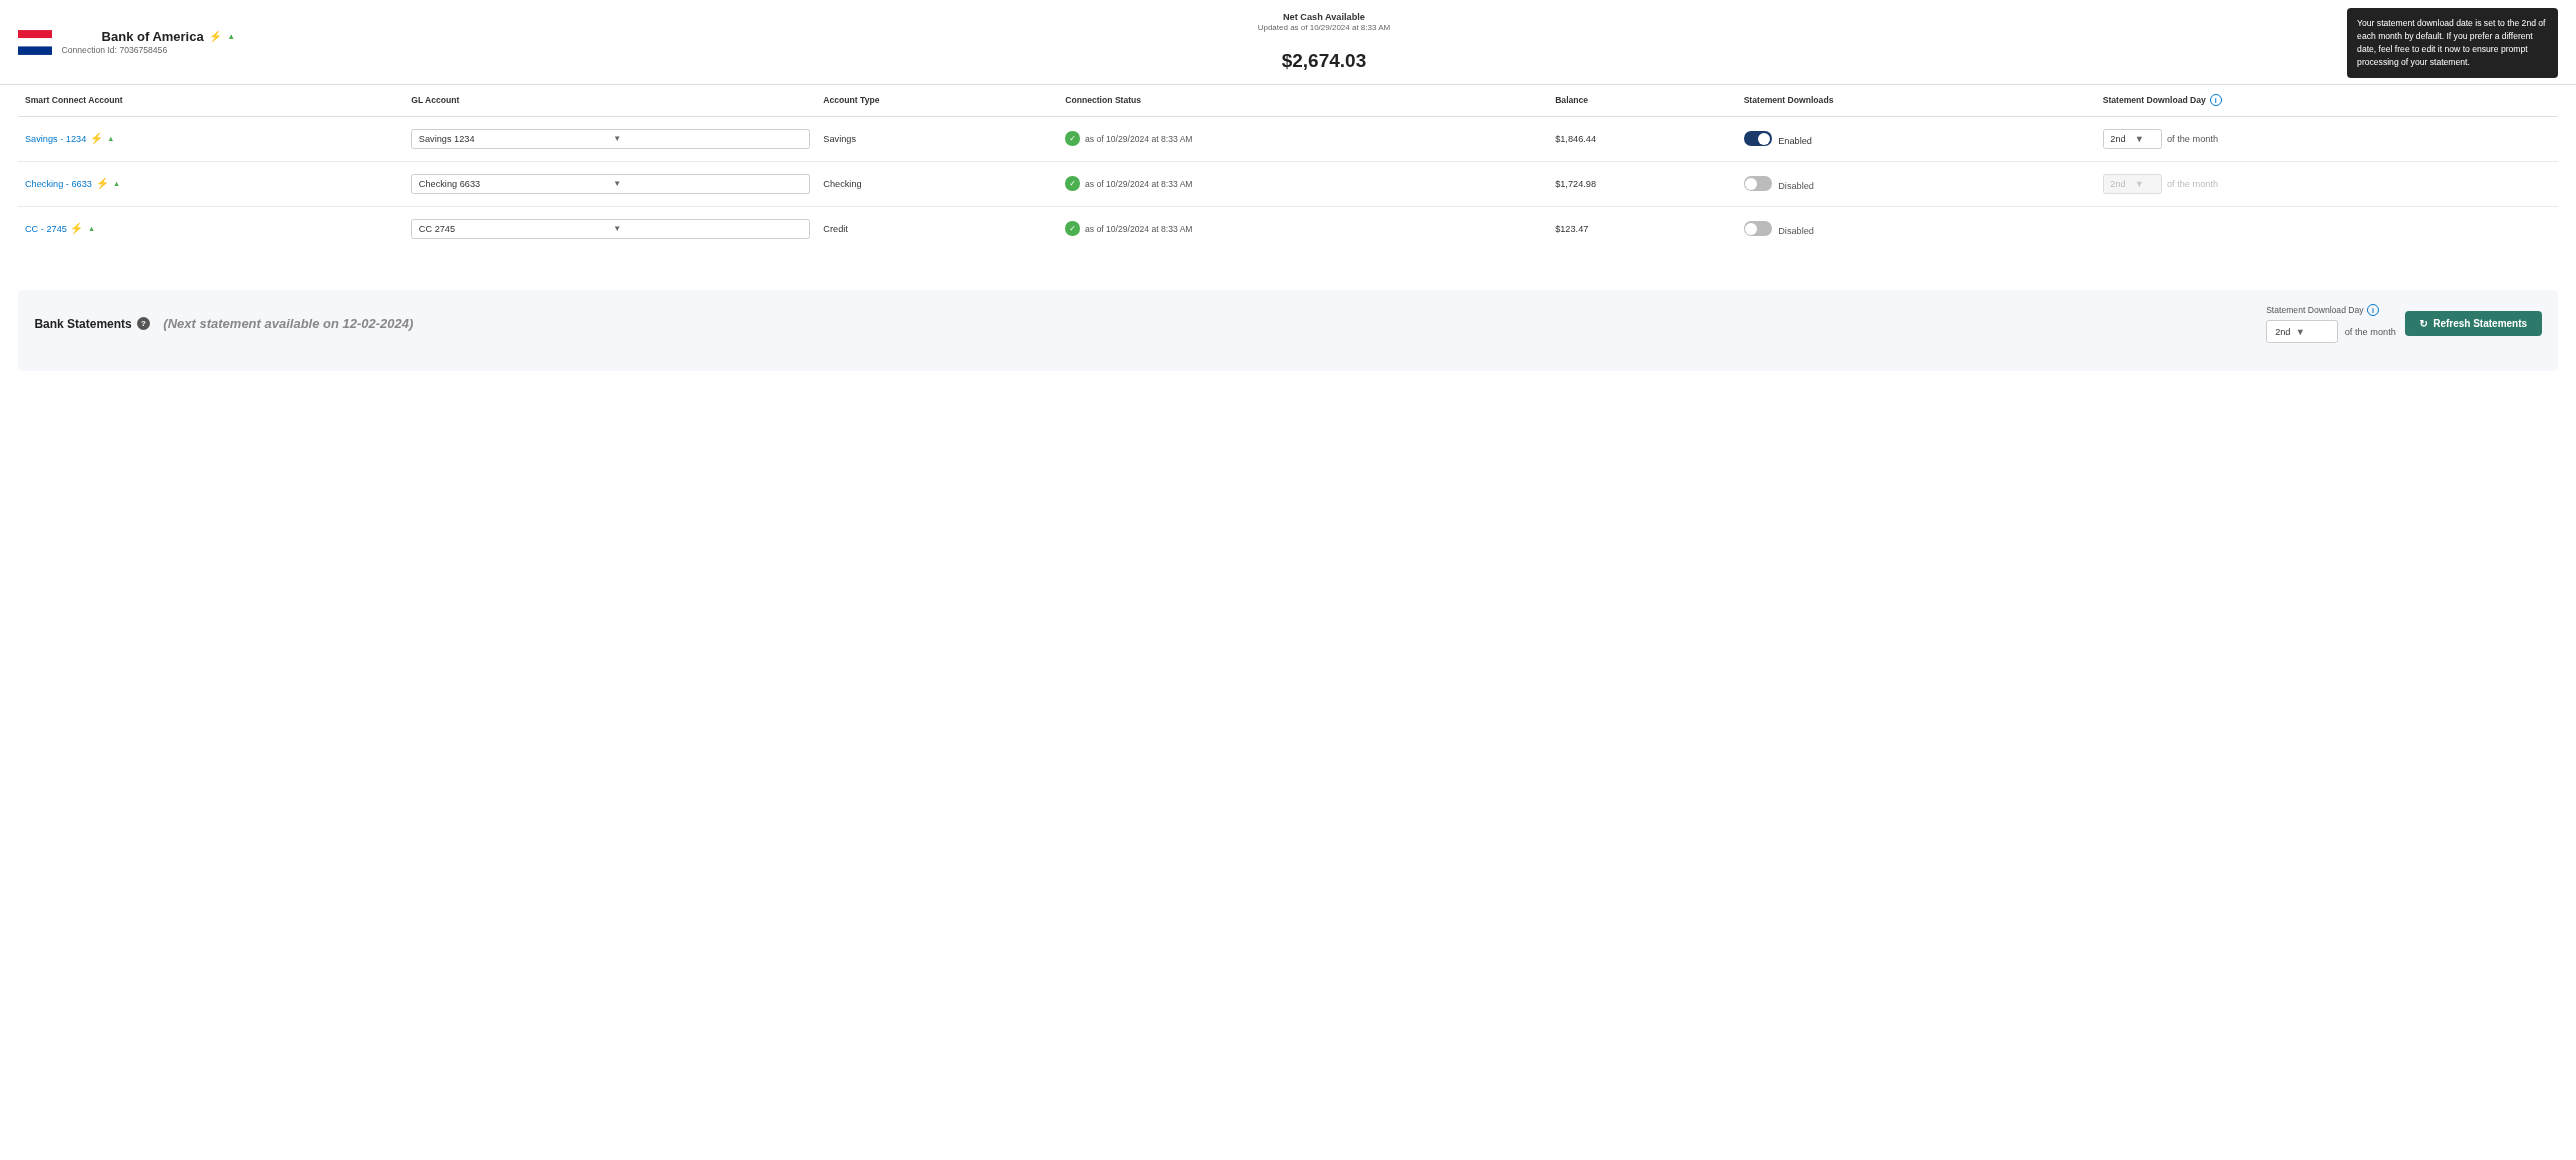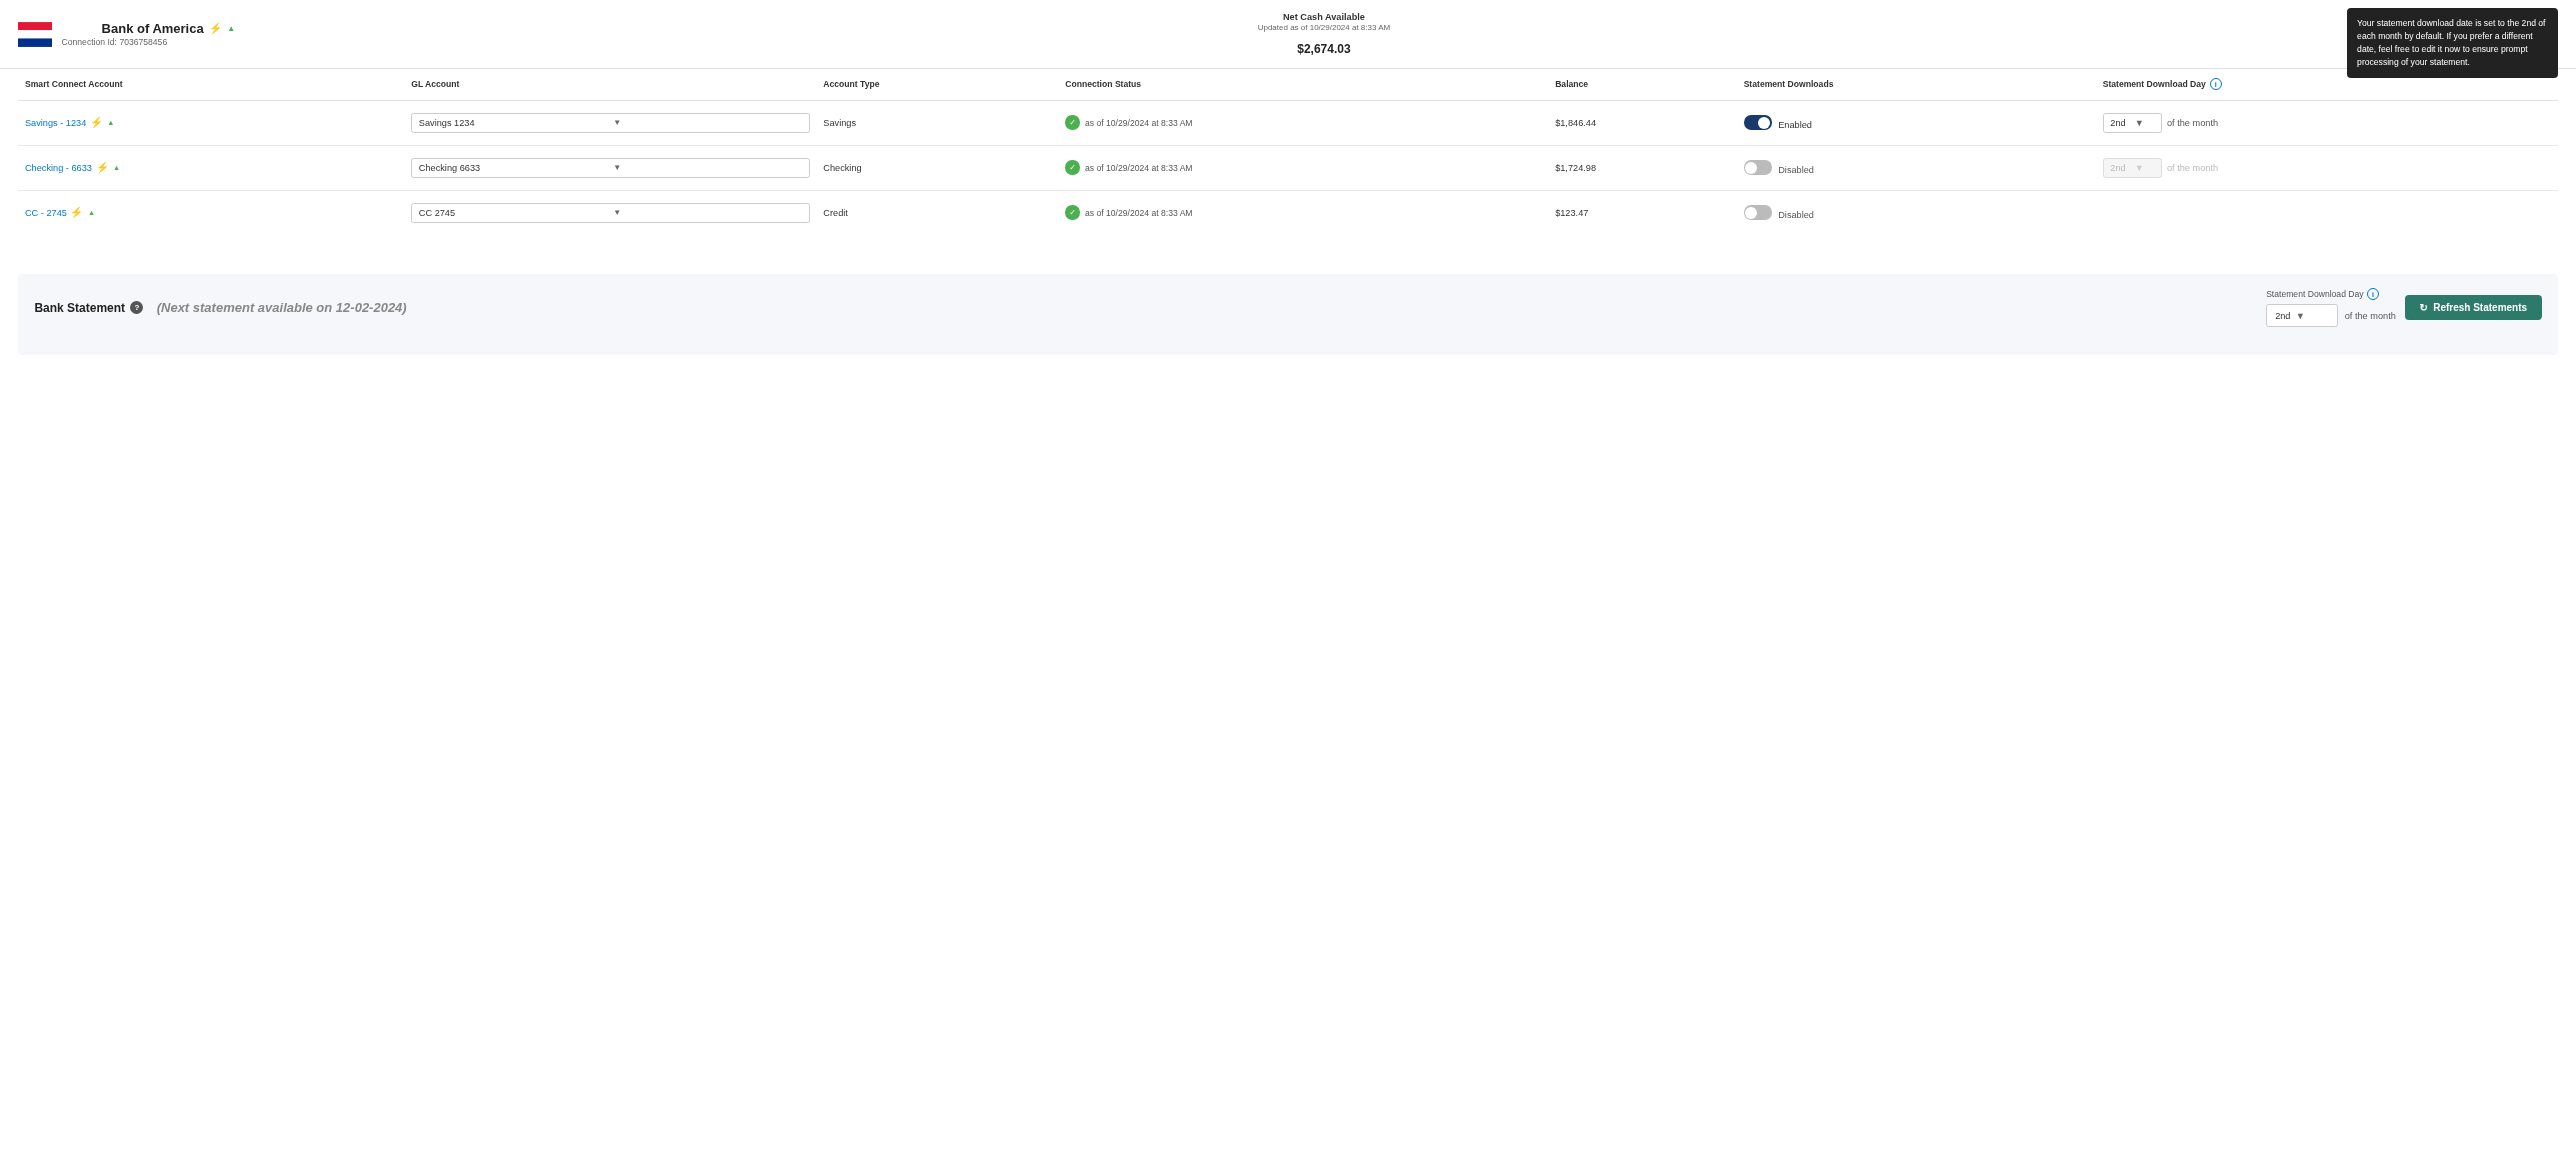--- a/index.html
+++ b/index.html
@@ -11,21 +11,21 @@
     .header { display: flex; align-items: center; padding: 12px 18.4px; background: #fff; border-bottom: 0.7px solid #e0e0e0; position: relative; }
     .bank-logo { display: flex; align-items: center; gap: 9.2px; min-width: 171px; }
     .logo-icon { width: 34px; height: 25px; }
     .bank-info h2 { font-size: 13px; font-weight: bold; color: #222; display: flex; align-items: center; gap: 5.3px; padding-left: 40px; }
     .bank-info p { font-size: 8.6px; color: #666; margin-top: 1.3px; }
     .lightning-icon { color: #e84c22; font-size: 10.5px; }
 
     .net-cash { text-align: center; flex: 1; }
     .net-cash .label { font-size: 9.2px; font-weight: bold; color: #333; }
     .net-cash .updated { font-size: 8px; color: #666; margin-top: 1.3px; }
-    .net-cash .amount { font-size: 12px; font-weight: bold; color: #222; margin-top: 10px; }
+    .net-cash .amount { font-size: 19px; font-weight: bold; color: #222; margin-top: 18px; }
 
     .connection-status { display: flex; align-items: center; gap: 6.6px; min-width: 145px; justify-content: center; font-size: 12px; font-weight: bold; color: #4caf50; }
     .check-circle { width: 20px; height: 20px; border-radius: 50%; background: #4caf50; display: flex; align-items: center; justify-content: center; color: #fff; font-size: 10.5px; }
 
     
     .tooltip-box { position: absolute; right: 18.4px; top: 8px; background: #222; color: #fff; border-radius: 4px; padding: 9.2px 10.5px; width: 211px; font-size: 8.6px; line-height: 1.5; z-index: 10; }
 
     
     .accounts-table { padding: 0 18.4px; background: #fff; }
     .accounts-table table { width: 100%; border-collapse: collapse; }
@@ -250,21 +250,21 @@
         </tbody>
     </table>
   </div>
 
   <div class="divider-row"></div>
   <div style="height:20px;background:#fff;"></div>
 
   <div class="statements-section">
     <div class="statements-header">
       <div class="statements-title">
-        <span>Bank Statement</span>
+        <span>Bank Statements</span>
         <div class="qs-icon">?</div>
         <span class="next-statement">(Next statement available on 12-02-2024)</span>
       </div>
       <div class="statements-controls">
         <div>
           <div class="stmt-download-label">
             <span>Statement Download Day</span>
             <div class="info-icon">i</div>
           </div>
           <div style="margin-top:4px;display:flex;align-items:center;gap:6.6px;">

